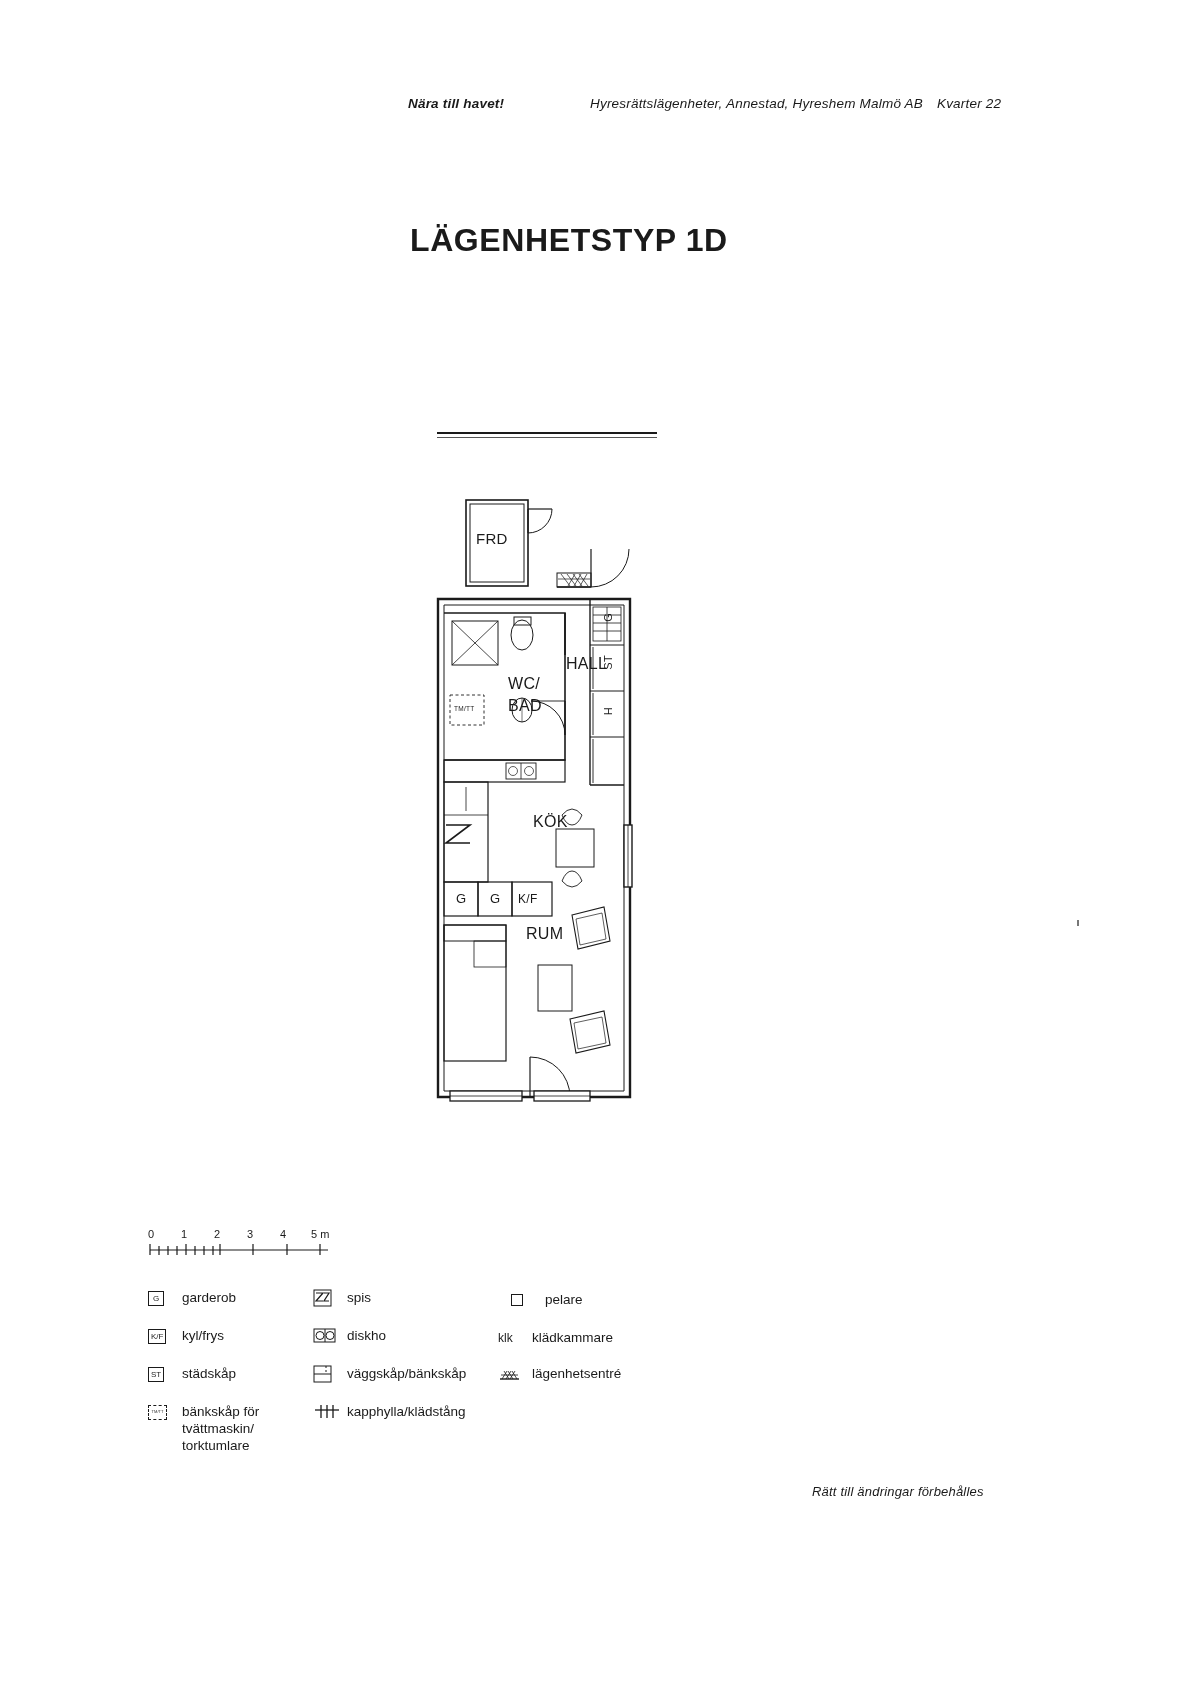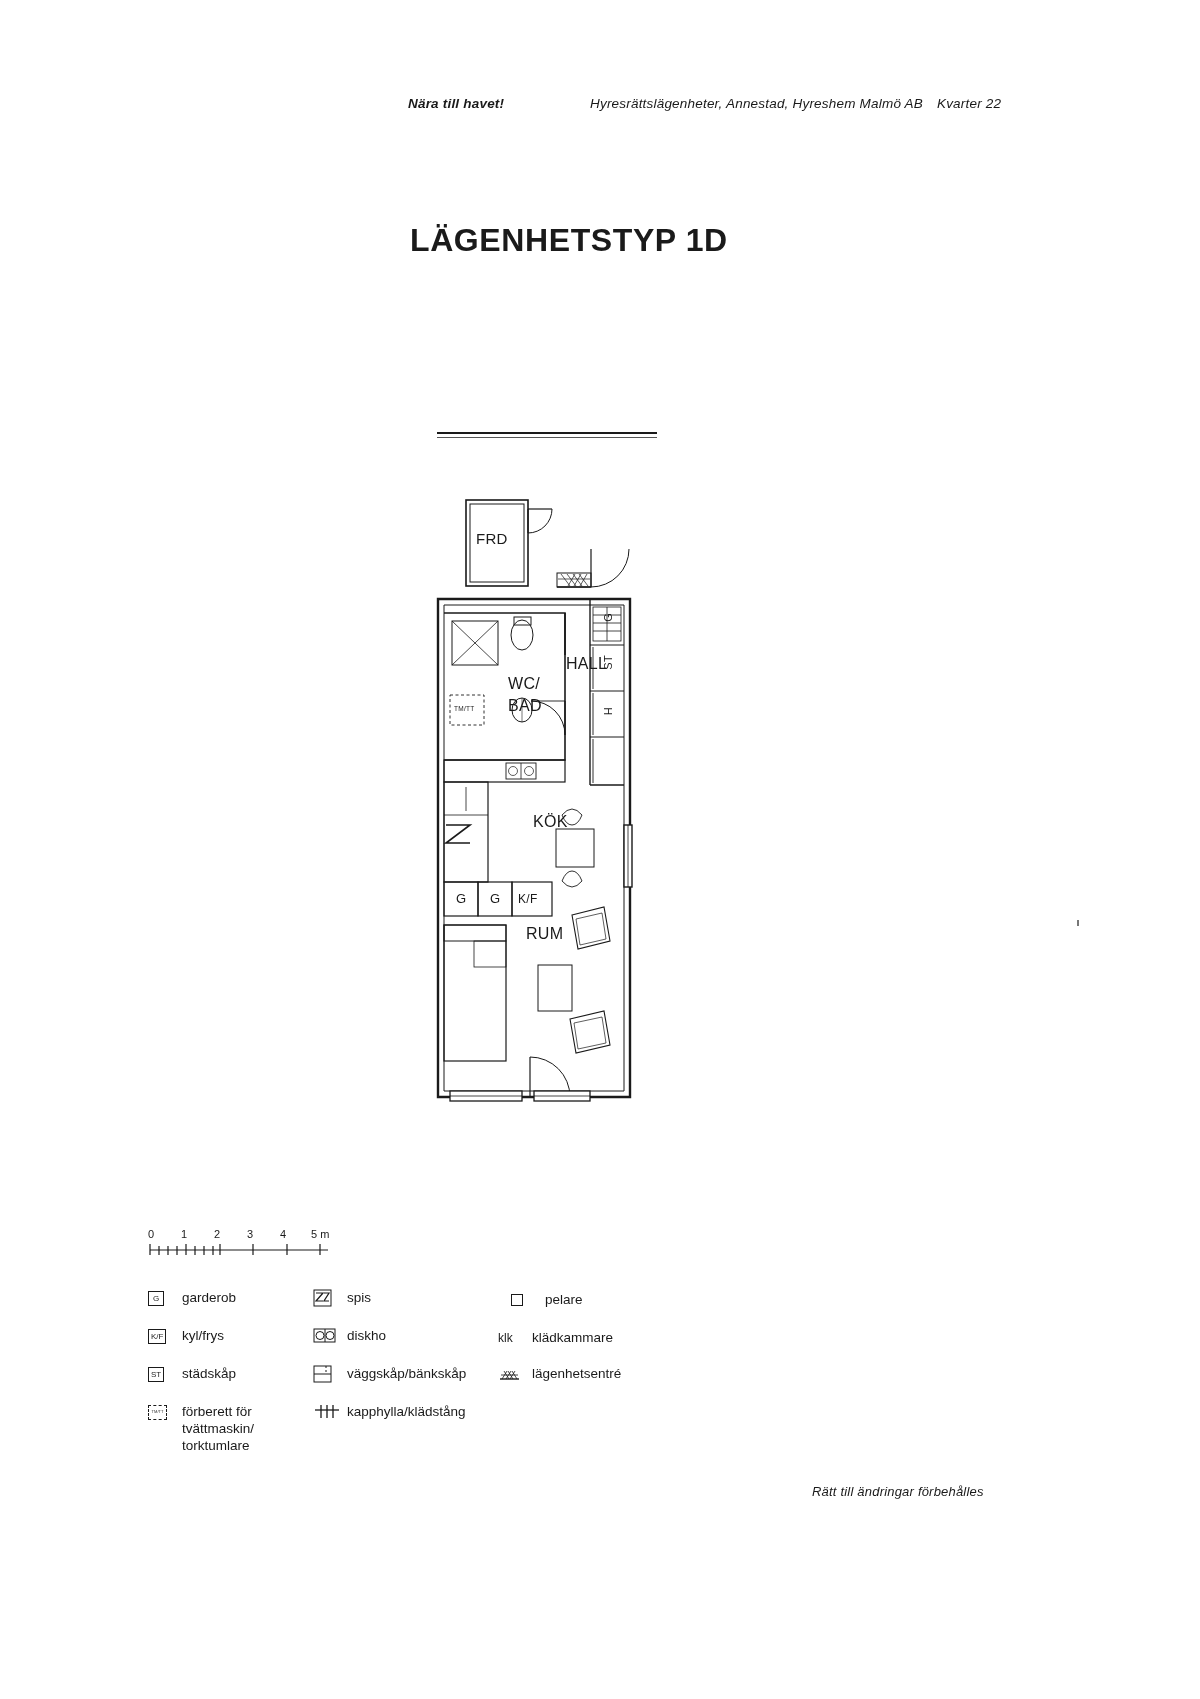--- a/index.html
+++ b/index.html
@@ -288,21 +288,21 @@
           <div class="boxsym">ST</div>
         </div>
         <div class="ltext">städskåp</div>
       </div>
 
       <div class="lrow" style="left:0; top:134px;">
         <div class="sym">
           <div class="dashsym">TM/TT</div>
         </div>
         <div class="ltext">
-          <div>förberett för</div>
+          <div>bänkskåp för</div>
           <div>tvättmaskin/</div>
           <div>torktumlare</div>
         </div>
       </div>
 
       <div class="lrow" style="left:165px; top:20px;">
         <div class="sym">
           <svg width="20" height="18">
             <g stroke="#1a1a1a" fill="none" stroke-width="1">
               <rect x="1" y="1" width="17" height="16"></rect>

